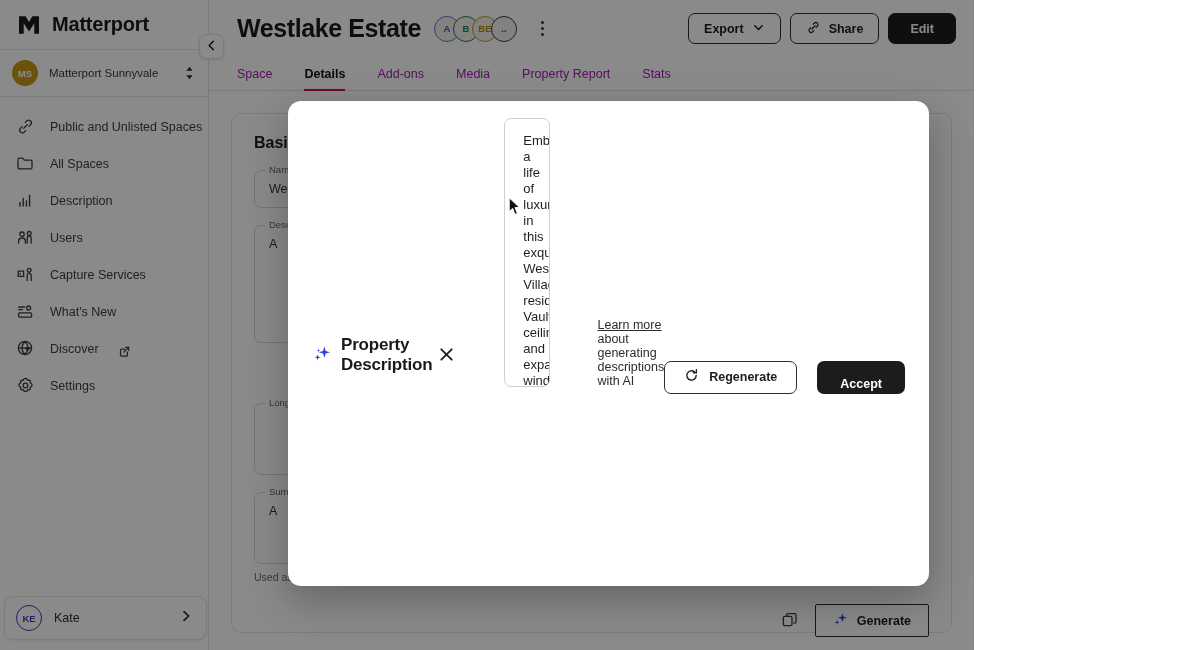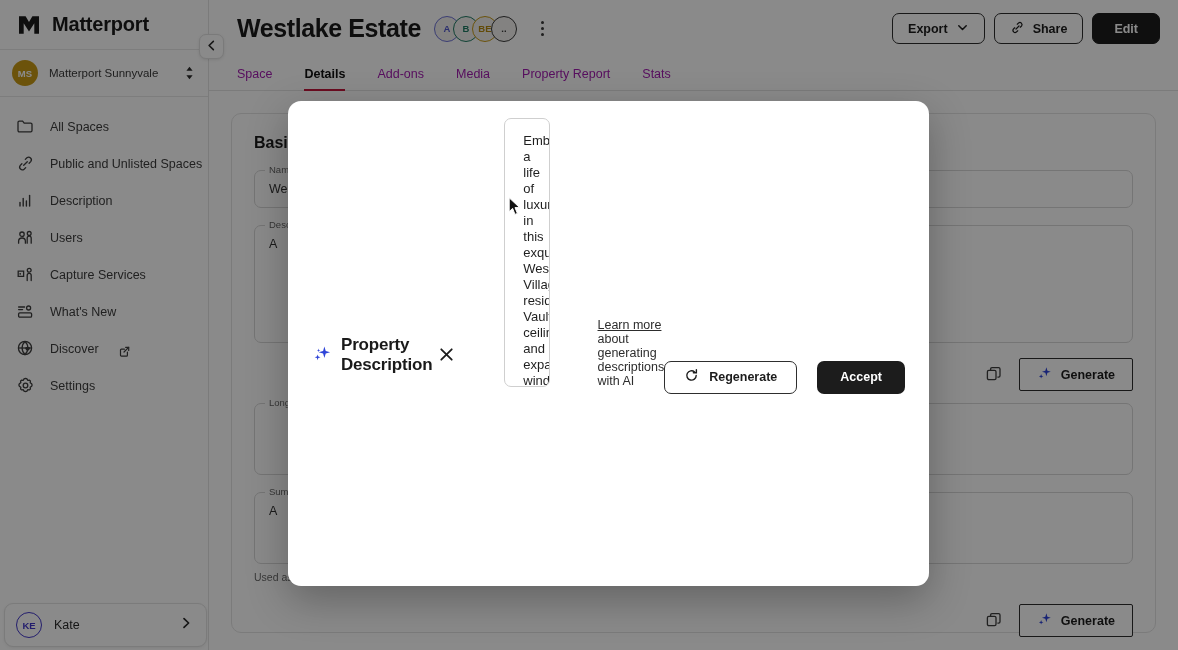--- a/index.html
+++ b/index.html
@@ -2,21 +2,21 @@
 <html><head>
 <meta charset="utf-8">
 <style>
   * { box-sizing: border-box; margin: 0; padding: 0; }
   html, body {
     width: 1178px; height: 650px;
     overflow: hidden;
     font-family: "Liberation Sans", sans-serif;
     background: #ffffff;
   }
-  #app { position: relative; width: 1178px; height: 650px; overflow: hidden; background:#fff; }
+  #app { position: relative; width: 974px; height: 650px; overflow: hidden; background:#fff; }
 
   
   .bg-layer { position:absolute; inset:0; }
 
   
   .sidebar {
     position:absolute; left:0; top:0; width:209px; height:650px;
     background:#ffffff; border-right:1px solid #e4e4e4;
   }
   .brand { display:flex; align-items:center; gap:11px; padding:14px 0 14px 17px; height:49px; }
@@ -40,21 +40,21 @@
   .nav-label { font-size:12.5px; color:#3d3d3d; white-space:nowrap; }
   .ext-icon { width:11px; height:11px; margin-left:5px; flex:0 0 11px; }
 
   .collapse-btn {
     position:absolute; left:199px; top:34px; width:25px; height:25px; border-radius:7px;
     background:#fff; border:1px solid #e2e2e2; box-shadow:0 1px 3px rgba(0,0,0,.10);
     display:flex; align-items:center; justify-content:center; z-index:6; cursor:pointer;
   }
 
   .user-card {
-    position:absolute; left:4px; bottom:3px; width:203px; height:44px;
+    position:absolute; left:4px; bottom:10px; width:203px; height:44px;
     background:#fff; border:1px solid #e3e3e3; border-radius:9px;
     display:flex; align-items:center; padding:0 13px 0 11px; gap:12px;
     box-shadow:0 1px 3px rgba(0,0,0,.07); cursor:pointer;
   }
   .user-avatar {
     width:26px; height:26px; border-radius:50%; border:1.6px solid #4338ca;
     color:#4338ca; font-size:9.5px; font-weight:700;
     display:flex; align-items:center; justify-content:center; flex:0 0 26px;
   }
   .user-name { font-size:12.5px; color:#2a2a2a; flex:1; }
@@ -157,21 +157,21 @@
   .learn { font-size:12.5px; color:#2d2d2d; }
   .learn a { color:#2d2d2d; text-decoration:underline; }
   .foot-actions { margin-left:auto; display:flex; align-items:center; gap:20px;margin-top:48px; }
   .btn-regen {
     display:flex; align-items:center; gap:10px; height:33px; padding:0 19px;
     border:1px solid #2e2e2e; border-radius:7px; background:#fff;
     font-size:12.5px; font-weight:700; color:#1c1c1c; cursor:pointer;
   }
   .btn-accept {
     height:33px; padding:16px 23px; border-radius:7px; background:#1c1c1c; color:#fff;
-    font-size:12.5px; font-weight:700; display:flex; align-items:center; cursor:pointer; border:none;
+    font-size:12.5px; font-weight:700; display:flex; cursor:pointer; border:none;
   }
 
   
   .cursor { position:absolute; left:508px; top:197px; z-index:40; width:15px; height:19px; pointer-events:none; }
 </style>
 </head>
 <body>
 
 <div id="app">
 
@@ -201,36 +201,36 @@
         </span>
       </div>
 
       <div class="sidebar-divider"></div>
 
       <div class="nav">
 
 
         <div class="nav-item">
           <span class="nav-icon">
-            <svg viewBox="0 0 19 19" width="19" height="19" fill="none" stroke="#3d3d3d" stroke-width="1.3">
-              <path d="M2 5.5a1.3 1.3 0 0 1 1.3-1.3h3.3l1.6 1.9h6.5A1.3 1.3 0 0 1 16 7.4v6.2a1.3 1.3 0 0 1-1.3 1.3H3.3A1.3 1.3 0 0 1 2 13.6z"></path>
-            </svg>
-          </span>
-          <span class="nav-label">All Spaces</span>
-        </div>
-
-        <div class="nav-item">
-          <span class="nav-icon">
             <svg viewBox="0 0 19 19" width="19" height="19" fill="none" stroke="#3d3d3d" stroke-width="1.3" stroke-linecap="round">
               <path d="M7.7 11.3 L11.3 7.7"></path>
               <path d="M9.3 5.4 l1.6-1.6a2.7 2.7 0 0 1 3.8 3.8 l-1.6 1.6"></path>
               <path d="M9.7 13.6 l-1.6 1.6a2.7 2.7 0 0 1-3.8-3.8 l1.6-1.6"></path>
             </svg>
           </span>
           <span class="nav-label">Public and Unlisted Spaces</span>
+        </div>
+
+        <div class="nav-item">
+          <span class="nav-icon">
+            <svg viewBox="0 0 19 19" width="19" height="19" fill="none" stroke="#3d3d3d" stroke-width="1.3">
+              <path d="M2 5.5a1.3 1.3 0 0 1 1.3-1.3h3.3l1.6 1.9h6.5A1.3 1.3 0 0 1 16 7.4v6.2a1.3 1.3 0 0 1-1.3 1.3H3.3A1.3 1.3 0 0 1 2 13.6z"></path>
+            </svg>
+          </span>
+          <span class="nav-label">All Spaces</span>
         </div>
 
         <div class="nav-item">
           <span class="nav-icon">
             <svg viewBox="0 0 19 19" width="19" height="19" fill="none" stroke="#3d3d3d" stroke-width="1.4" stroke-linecap="round">
               <path d="M4 15 L4 11.5"></path>
                 <path d="M7.2 15 L7.2 7.5"></path>
               <path d="M10.4 15 L10.4 10"></path>
                 <path d="M13.6 15 L13.6 4.5"></path>
             </svg>

